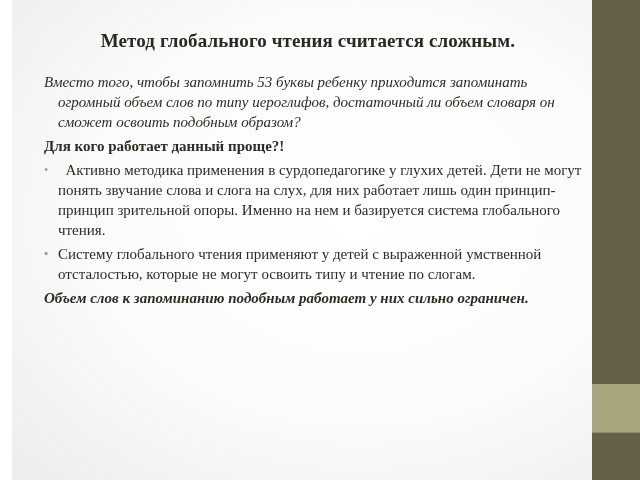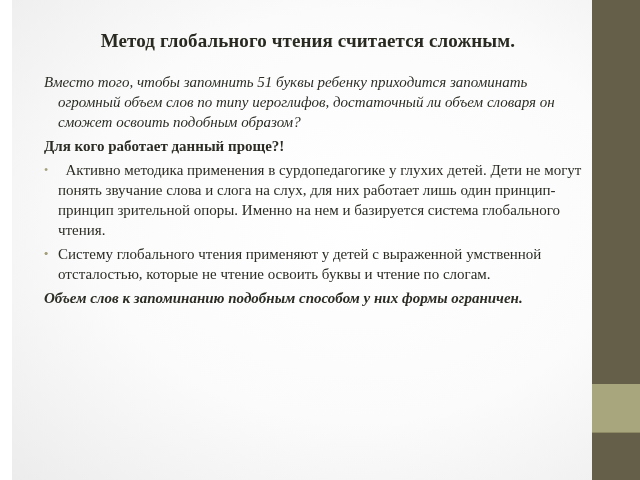--- a/index.html
+++ b/index.html
@@ -43,33 +43,33 @@
       position: absolute; left: 0; top: 0; color: #a3a07a; font-size: 12px;
     }
   </style>
 </head>
 <body>
 
 <div class="slide">
   <div class="title">Метод глобального чтения считается сложным.</div>
 
   <div class="content">
-    <p class="para italic">Вместо того, чтобы запомнить 51 буквы ребенку приходится запоминать огромный объем слов по типу иероглифов, достаточный ли объем словаря он сможет освоить подобным образом?</p>
+    <p class="para italic">Вместо того, чтобы запомнить 53 буквы ребенку приходится запоминать огромный объем слов по типу иероглифов, достаточный ли объем словаря он сможет освоить подобным образом?</p>
     <p class="para bold" style="text-indent:-14px;">Для кого работает данный проще?!</p>
 
     <div class="bullet">
       <span class="bullet-dot">•</span>
       <span style="white-space:pre-wrap;text-align:center;">  Активно методика применения в сурдопедагогике у глухих детей. Дети не могут понять звучание слова и слога на слух, для них работает лишь один принцип- принцип зрительной опоры. Именно на нем и базируется система глобального чтения.</span>
     </div>
     <div class="bullet">
       <span class="bullet-dot">•</span>
     </div>
     <div class="bullet">
       <span class="bullet-dot">•</span>
-      <span>Систему глобального чтения применяют у детей с выраженной умственной отсталостью, которые не чтение освоить буквы и чтение по слогам.</span>
+      <span>Систему глобального чтения применяют у детей с выраженной умственной отсталостью, которые не могут освоить типу и чтение по слогам.</span>
     </div>
 
-    <p class="para italic bold">Объем слов к запоминанию подобным способом у них формы ограничен.</p>
+    <p class="para italic bold">Объем слов к запоминанию подобным работает у них сильно ограничен.</p>
   </div>
 </div>
 
 <div class="sidebar"></div>
 <div class="sidebar-accent"></div>
 
 </body></html>

